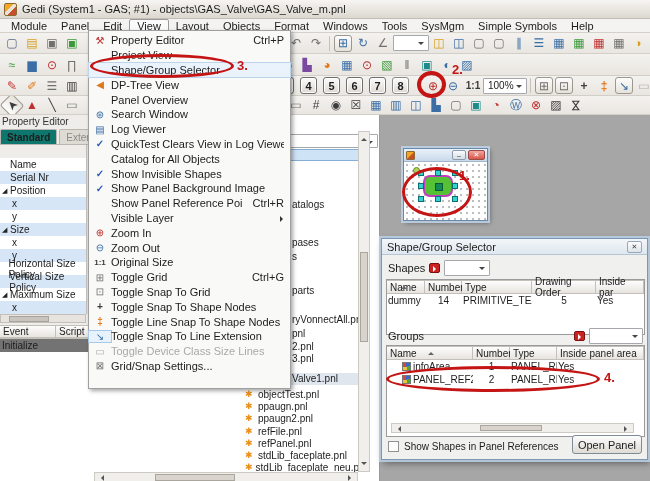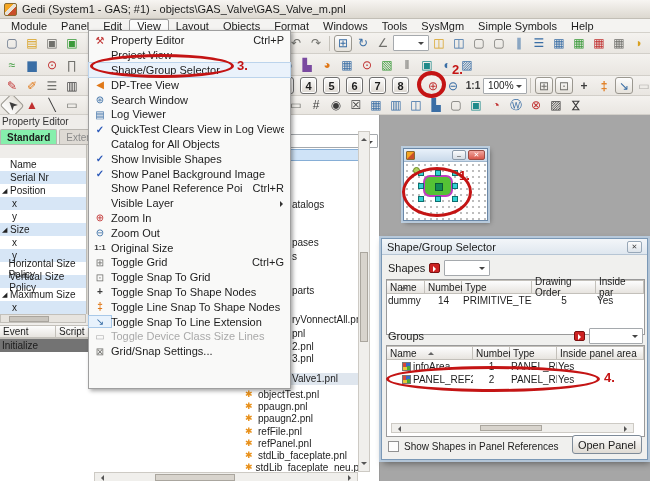--- a/index.html
+++ b/index.html
@@ -34,21 +34,21 @@
         background:linear-gradient(#fcfcfc,#ddd8d1);box-shadow:inset 0 0 0 1px #fff;
         display:inline-flex;align-items:center;justify-content:center;font-weight:bold;font-size:11px;flex:0 0 auto;}
   .combo{border:1px solid #a5a9ad;background:#fff;height:16px;display:inline-flex;align-items:center;
          padding:0 16px 0 4px;position:relative;border-radius:1px;flex:0 0 auto;}
   .combo:after{content:"";position:absolute;right:4px;top:6px;border:3.5px solid transparent;border-top-color:#444;}
   
   #pe{left:0;top:115px;width:92px;height:366px;background:#efedea;border-right:1px solid #b5b2ad;}
   #pe-title{left:2px;top:1px;width:88px;height:13px;font-size:10px;color:#333;}
   #pe-tabs{left:0;top:14px;width:92px;height:16px;border-bottom:1px solid #b9b6b1;display:flex;align-items:flex-end;}
   .tab{height:15px;padding:0 6px;font-size:10px;display:flex;align-items:center;border:1px solid #b9b6b1;border-bottom:none;border-radius:2px 2px 0 0;}
-  .tab.on{background:#86efac;font-weight:bold;}
+  .tab.on{background:#0f766e;font-weight:bold;}
   .tab.off{background:#dedad4;color:#8a8a8a;margin-left:2px;}
   .hdrcell{background:linear-gradient(#fdfdfd,#e7e4df);border:1px solid #c3c0ba;border-left:none;
            font-size:10px;display:flex;align-items:center;padding:0 3px;}
   #pe-hdr{left:0;top:30px;width:86px;height:13px;margin-top:44px;}
   #pe-rows{left:0;top:43px;width:86px;background:#fff;}
   .prow{height:13px;display:flex;align-items:center;font-size:10px;padding-left:2px;background:#fff;}
   .prow:nth-child(even){background:#d7e6f6;}
   .pexp{width:8px;display:inline-block;font-size:7px;color:#222;}
   .ind1{padding-left:10px;}
   #pe-vsb{left:86px;top:30px;width:6px;height:169px;background:#e3e0da;border-left:1px solid #c3c0ba;}
@@ -493,20 +493,24 @@
       </div>
     <div class="mi hl">
         <span class="micon"></span>
         <span class="mlabel">Shape/Group Selector</span>
       </div>
     <div class="mi">
         <span class="micon orange">◀</span>
         <span class="mlabel">DP-Tree View</span>
       </div>
     <div class="mi">
+        <span class="micon"></span>
+        <span class="mlabel">Panel Overview</span>
+      </div>
+    <div class="mi">
         <span class="micon blue">⊛</span>
         <span class="mlabel">Search Window</span>
       </div>
     <div class="mi">
         <span class="micon blue">▤</span>
         <span class="mlabel">Log Viewer</span>
       </div>
     <div class="mi">
         <span class="micon chk">✓</span>
         <span class="mlabel">QuickTest Clears View in Log Viewer</span>

